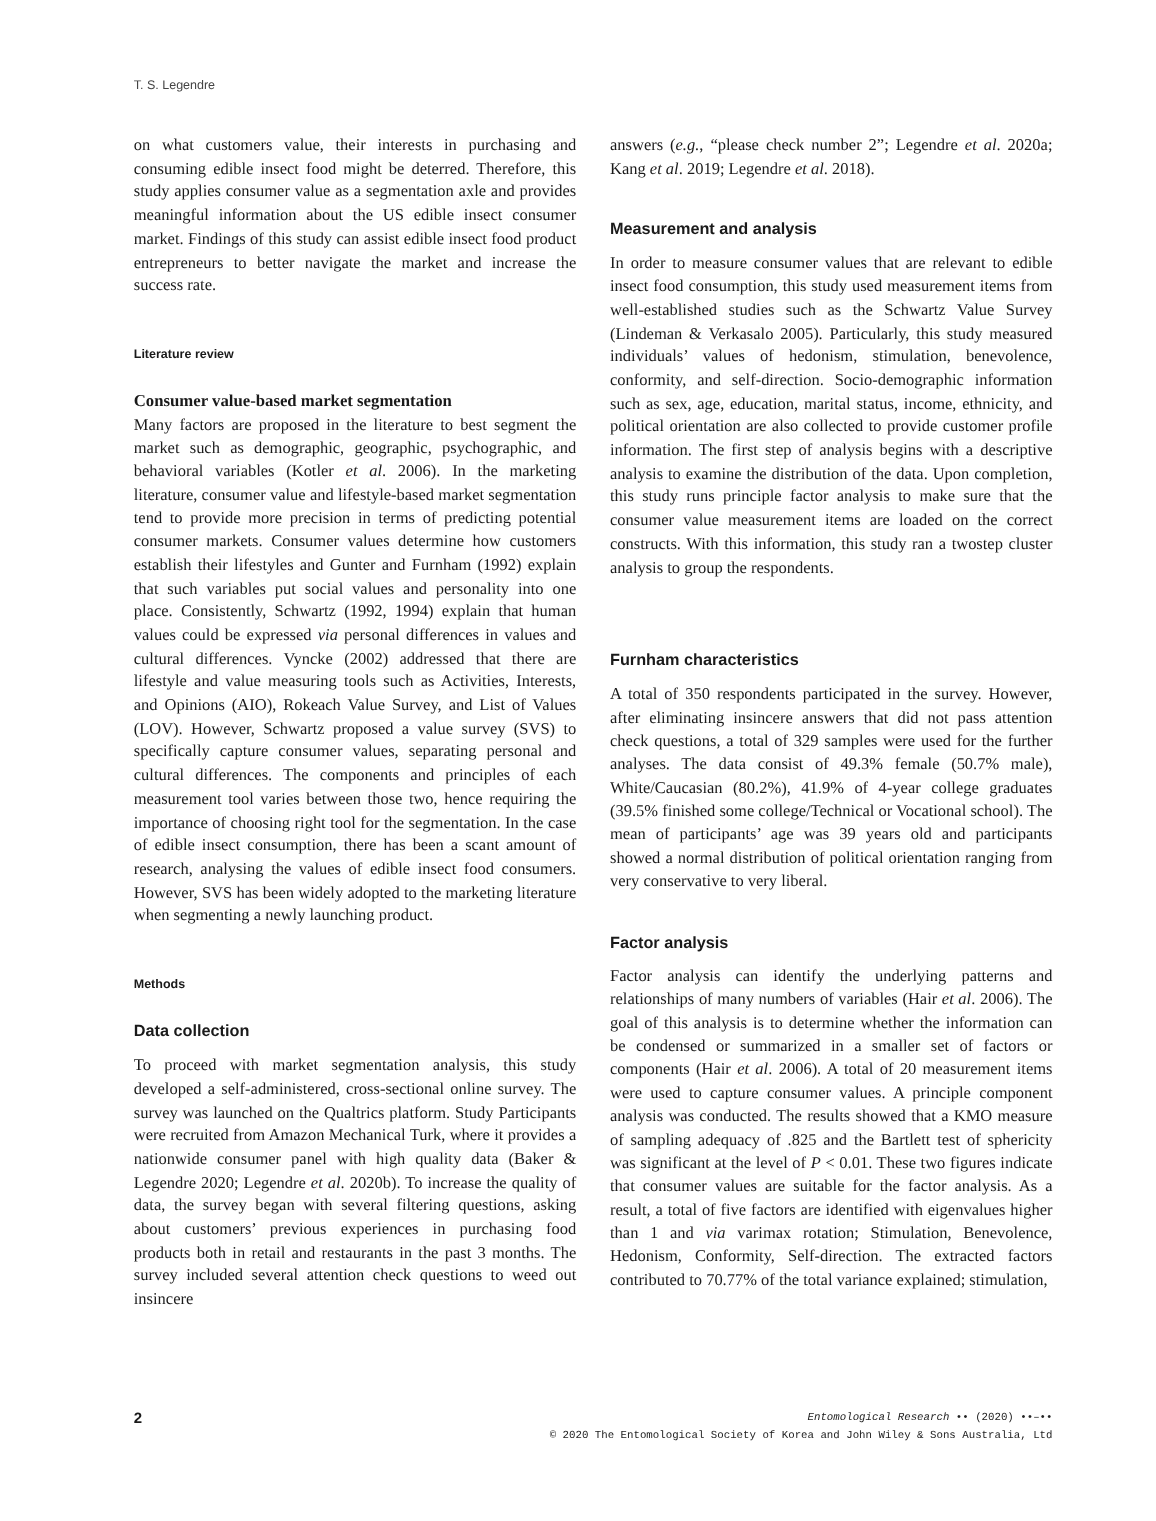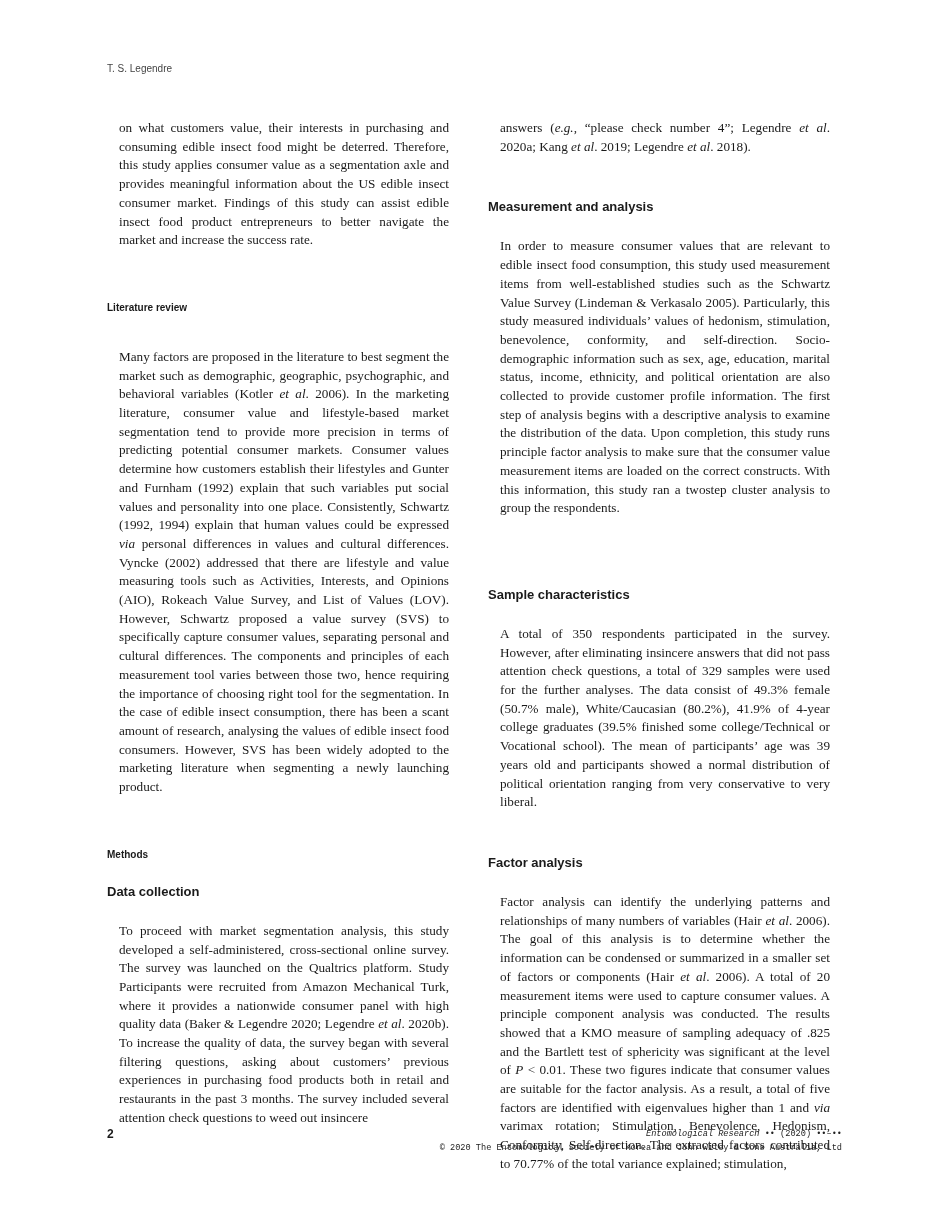--- a/index.html
+++ b/index.html
@@ -1,63 +1,64 @@
 <!DOCTYPE html>
 <html><head>
 <meta charset="utf-8">
 <style>
   html, body { margin: 0; padding: 0; background: #ffffff; }
   body { width: 925px; height: 1217px; position: relative; overflow: hidden; color: #1a1a1a; }
   .running-head { position: absolute; left: 107px; top: 63px; font-family: "Liberation Sans", sans-serif; font-size: 10px; color: #444; }
   .col { position: absolute; top: 107px; width: 354px; font-family: "Liberation Serif", serif; font-size: 13.2px; line-height: 18.7px; text-align: justify; }
   .col.left { left: 107px; }
   .col.right { left: 488px; }
-  .col p { margin: 12px; }
+  .col p { margin: 0; }
   .h1 { font-family: "Liberation Sans", sans-serif; font-weight: bold; font-size: 10px; margin: 0; line-height: 18px; }
   .h2 { font-family: "Liberation Sans", sans-serif; font-weight: bold; font-size: 13px; margin: 0; line-height: 18px; }
   .h2serif { font-family: "Liberation Serif", serif; font-weight: bold; font-size: 13.4px; margin: 0; line-height: 18.7px; }
   i { font-style: italic; }
   .footer-page { position: absolute; left: 107px; top: 1127px; font-family: "Liberation Sans", sans-serif; font-weight: bold; font-size: 12px; }
   .footer-right { position: absolute; right: 83px; top: 1127px; text-align: right; font-family: Liberation Mono, monospace; font-size: 8.6px; line-height: 14px; color: #222; }
 </style>
 </head>
 <body>
 
 <div class="running-head">T. S. Legendre</div>
 
 <div class="col left">
   <p>on what customers value, their interests in purchasing and consuming edible insect food might be deterred. Therefore, this study applies consumer value as a segmentation axle and provides meaningful information about the US edible insect consumer market. Findings of this study can assist edible insect food product entrepreneurs to better navigate the market and increase the success rate.</p>
 
   <div style="height:37px"></div>
   <div class="h1">Literature review</div>
 
   <div style="height:19px"></div>
+  <div class="h2serif">Consumer value-based market segmentation</div>
   <p><span>Many factors are proposed in the literature to best segment the market such as demographic, geographic, psychographic, and behavioral variables (Kotler </span><i>et al</i><span>. 2006). In the marketing literature, consumer value and lifestyle-based market segmentation tend to provide more precision in terms of predicting potential consumer markets. Consumer values determine how customers establish their lifestyles and Gunter and Furnham (1992) explain that such variables put social values and personality into one place. Consistently, Schwartz (1992, 1994) explain that human values could be expressed </span><i>via</i><span> personal differences in values and cultural differences. Vyncke (2002) addressed that there are lifestyle and value measuring tools such as Activities, Interests, and Opinions (AIO), Rokeach Value Survey, and List of Values (LOV). However, Schwartz proposed a value survey (SVS) to specifically capture consumer values, separating personal and cultural differences. The components and principles of each measurement tool varies between those two, hence requiring the importance of choosing right tool for the segmentation. In the case of edible insect consumption, there has been a scant amount of research, analysing the values of edible insect food consumers. However, SVS has been widely adopted to the marketing literature when segmenting a newly launching product.</span></p>
 
   <div style="height:37px"></div>
   <div class="h1">Methods</div>
 
   <div style="height:19px"></div>
   <div class="h2">Data collection</div>
   <div style="height:9px"></div>
   <p><span>To proceed with market segmentation analysis, this study developed a self-administered, cross-sectional online survey. The survey was launched on the Qualtrics platform. Study Participants were recruited from Amazon Mechanical Turk, where it provides a nationwide consumer panel with high quality data (Baker &amp; Legendre 2020; Legendre </span><i>et al</i><span>. 2020b). To increase the quality of data, the survey began with several filtering questions, asking about customers’ previous experiences in purchasing food products both in retail and restaurants in the past 3 months. The survey included several attention check questions to weed out insincere</span></p>
 </div>
 
 <div class="col right">
-  <p><span>answers (</span><i>e.g.</i><span>, “please check number 4”; Legendre </span><i>et al</i><span>. 2020a; Kang </span><i>et al</i><span>. 2019; Legendre </span><i>et al</i><span>. 2018).</span></p>
+  <p><span>answers (</span><i>e.g.</i><span>, “please check number 2”; Legendre </span><i>et al</i><span>. 2020a; Kang </span><i>et al</i><span>. 2019; Legendre </span><i>et al</i><span>. 2018).</span></p>
 
   <div style="height:30px"></div>
   <div class="h2">Measurement and analysis</div>
   <div style="height:9px"></div>
   <p>In order to measure consumer values that are relevant to edible insect food consumption, this study used measurement items from well-established studies such as the Schwartz Value Survey (Lindeman &amp; Verkasalo 2005). Particularly, this study measured individuals’ values of hedonism, stimulation, benevolence, conformity, and self-direction. Socio-demographic information such as sex, age, education, marital status, income, ethnicity, and political orientation are also collected to provide customer profile information. The first step of analysis begins with a descriptive analysis to examine the distribution of the data. Upon completion, this study runs principle factor analysis to make sure that the consumer value measurement items are loaded on the correct constructs. With this information, this study ran a twostep cluster analysis to group the respondents.</p>
 
   <div style="height:37px"></div>
 
   <div style="height:19px"></div>
-  <div class="h2">Sample characteristics</div>
+  <div class="h2">Furnham characteristics</div>
   <div style="height:9px"></div>
   <p>A total of 350 respondents participated in the survey. However, after eliminating insincere answers that did not pass attention check questions, a total of 329 samples were used for the further analyses. The data consist of 49.3% female (50.7% male), White/Caucasian (80.2%), 41.9% of 4-year college graduates (39.5% finished some college/Technical or Vocational school). The mean of participants’ age was 39 years old and participants showed a normal distribution of political orientation ranging from very conservative to very liberal.</p>
 
   <div style="height:30px"></div>
   <div class="h2">Factor analysis</div>
   <div style="height:9px"></div>
   <p><span>Factor analysis can identify the underlying patterns and relationships of many numbers of variables (Hair </span><i>et al</i><span>. 2006). The goal of this analysis is to determine whether the information can be condensed or summarized in a smaller set of factors or components (Hair </span><i>et al</i><span>. 2006). A total of 20 measurement items were used to capture consumer values. A principle component analysis was conducted. The results showed that a KMO measure of sampling adequacy of .825 and the Bartlett test of sphericity was significant at the level of </span><i>P</i><span> &lt; 0.01. These two figures indicate that consumer values are suitable for the factor analysis. As a result, a total of five factors are identified with eigenvalues higher than 1 and </span><i>via</i><span> varimax rotation; Stimulation, Benevolence, Hedonism, Conformity, Self-direction. The extracted factors contributed to 70.77% of the total variance explained; stimulation,</span></p>
 </div>
 
 <div class="footer-page">2</div>

